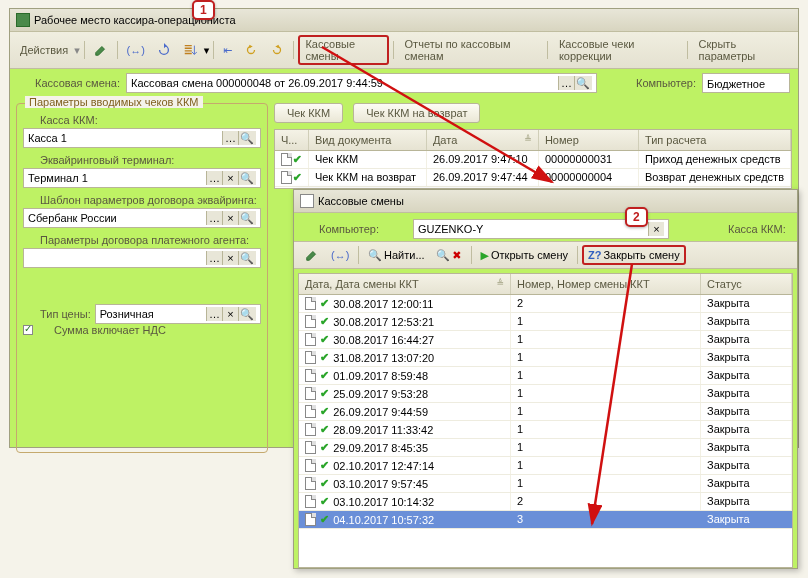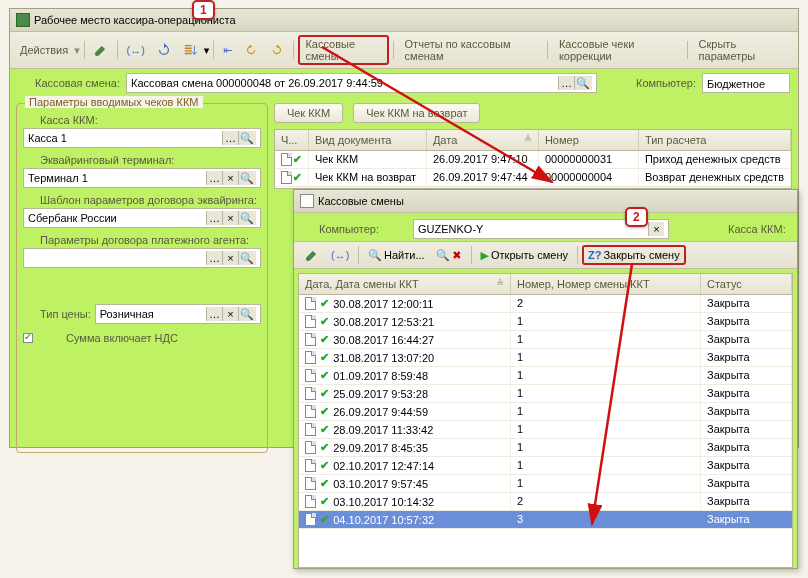--- a/index.html
+++ b/index.html
@@ -160,21 +160,21 @@
         <div class="input" style="flex:1;">
           <span>Розничная</span>
           <div style="display:flex;height:100%;">
               <span class="dots">…</span>
               <span class="x">×</span>
               <span class="q">🔍</span>
             </div>
         </div>
       </div>
 
-      <div style="margin-top:8px; display:flex; align-items:center; gap:16px;">
+      <div style="display:flex; align-items:center; gap:4px;">
         <span class="chk on"></span>
         <span class="lbl">Сумма включает НДС</span>
       </div>
     </div>
 
     <div style="flex:1; padding:6px 6px 0 0;">
       <div style="display:flex; gap:10px; margin-bottom:6px;">
         <button class="btn">Чек ККМ</button>
         <button class="btn">Чек ККМ на возврат</button>
       </div>

